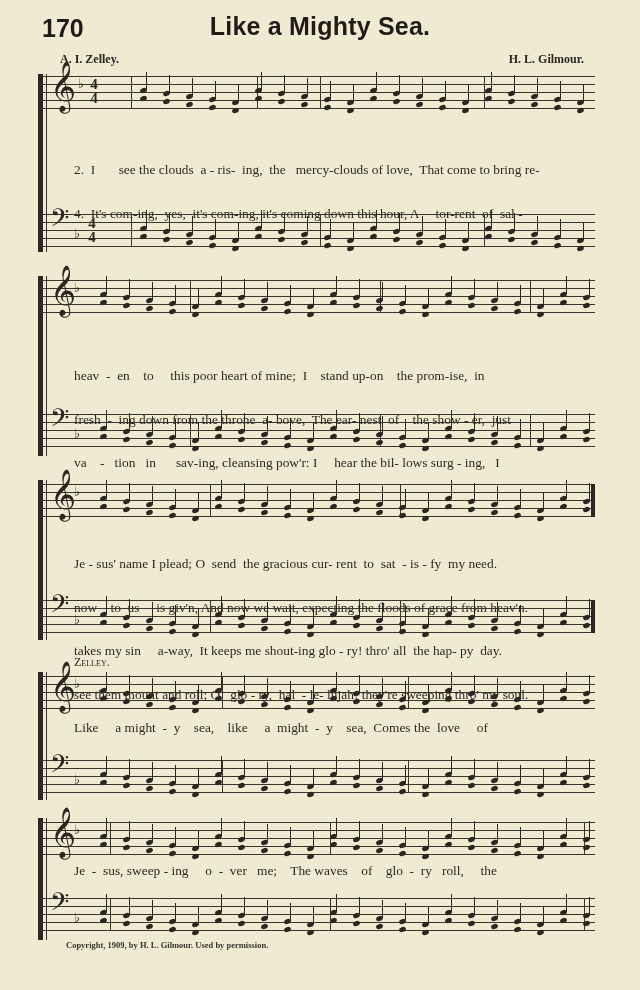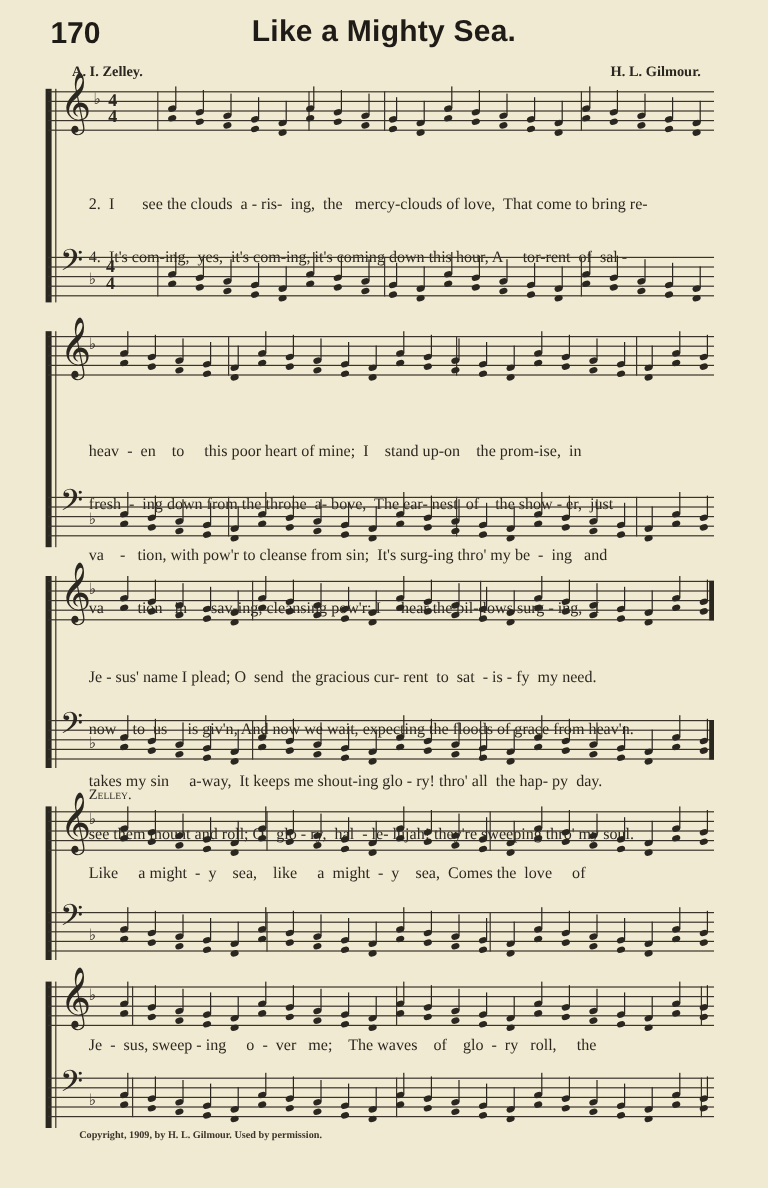--- a/index.html
+++ b/index.html
@@ -89,21 +89,20 @@
   </div>
   <div class="clef" style="left:50px;top:268px;font-size:44px;">𝄞</div>
   <div class="flat" style="left:74px;top:280px;">♭</div>
   <div class="bar" style="left:190px;top:280px;height:33px;"></div>
   <div class="bar" style="left:380px;top:280px;height:33px;"></div>
   <div class="bar" style="left:530px;top:280px;height:33px;"></div>
 
   <div class="lyrics" style="top:340px;">
     <div>heav  -  en    to     this poor heart of mine;  I    stand up-on    the prom-ise,  in</div>
     <div>fresh  -  ing down from the throne  a- bove,  The ear- nest  of    the show - er,  just</div>
-    <div>va    -   tion, with pow'r to cleanse from sin;  It's surg-ing thro' my be  -  ing   and</div>
     <div>va    -   tion   in      sav-ing, cleansing pow'r: I     hear the bil- lows surg - ing,   I</div>
   </div>
 
   <div class="staff" style="top:414px;height:40px;">
     <div class="line" style="top:0"></div>
       <div class="line" style="top:8px"></div>
       <div class="line" style="top:16px"></div>
       <div class="line" style="top:24px"></div>
       <div class="line" style="top:32px"></div>
   </div>

